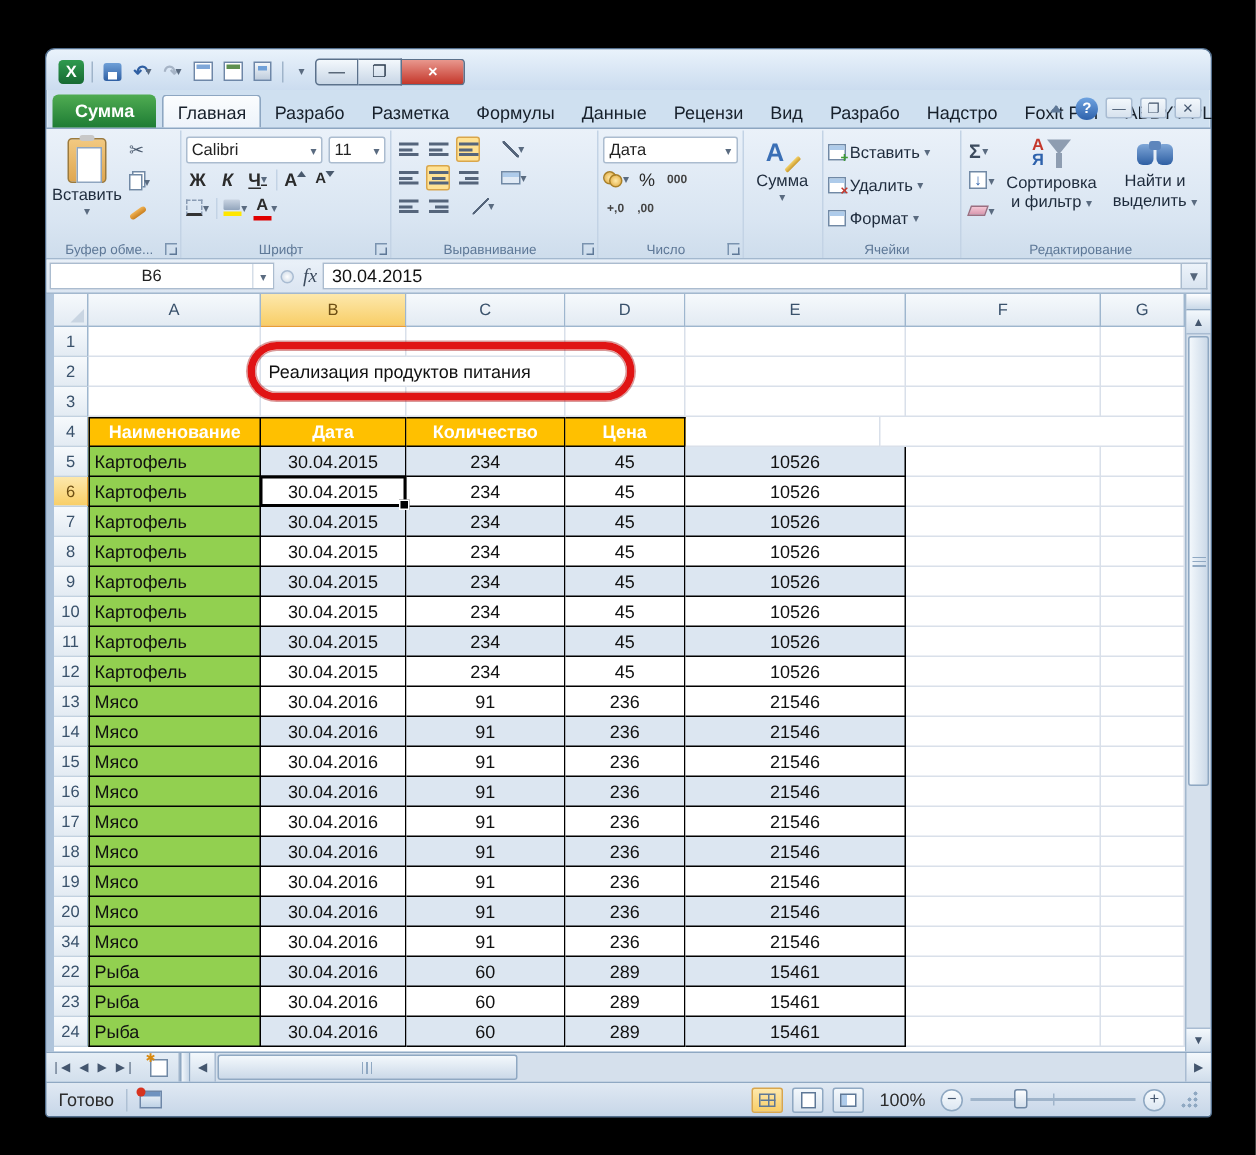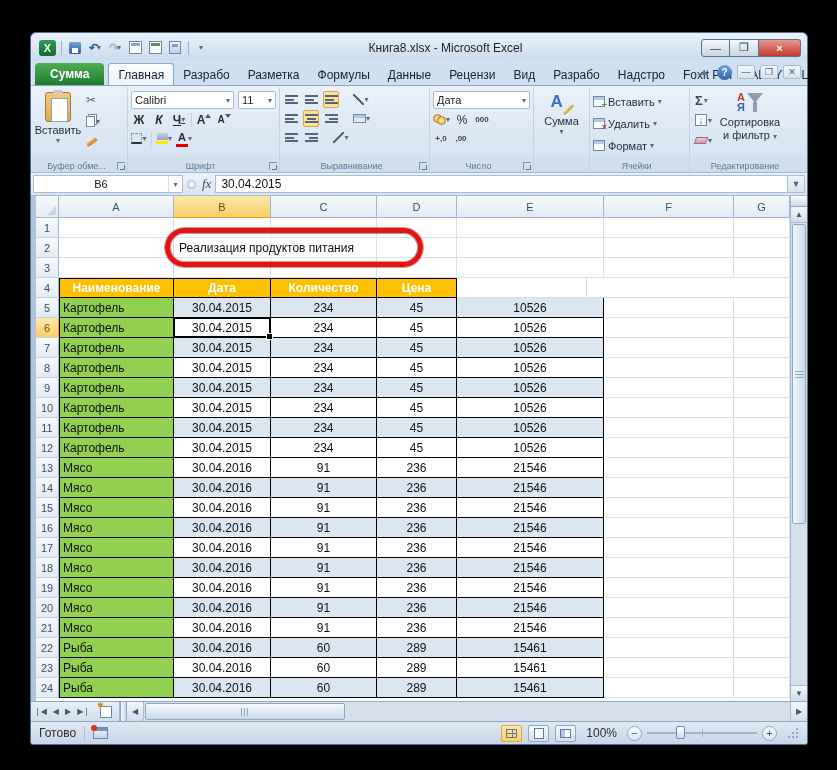--- a/index.html
+++ b/index.html
@@ -249,21 +249,20 @@
           <div class="qat-doc form"></div>
         </div>
       <div class="icn">
           <div class="qat-calc"></div>
         </div>
       <div class="qat-sep"></div>
       <div class="icn">
           <span class="mini-drop">▾</span>
         </div>
     </div>
-    <div class="title-text">Книга8.xlsx  -  Microsoft Excel</div>
     <div class="winbtns">
       <div class="winbtn min">—</div>
       <div class="winbtn res">❐</div>
       <div class="winbtn close">×</div>
     </div>
   </div>
 
   <div class="tabrow">
     <div style="display:flex;align-items:flex-end;">
         <div class="tab file"><span>Сумма</span></div>
@@ -509,20 +508,28 @@
       </div>
       <div class="bigbtn2">
         <div class="sortico">
           <span class="a">А</span>
             <span class="ya">Я</span>
           <div class="funnel"></div>
         </div>
         <span>Сортировка</span>
         <span><span>и фильтр</span> <span class="drop">▾</span></span>
       </div>
+      <div class="bigbtn2">
+        <div class="binoc">
+            <i></i>
+            <i></i>
+          </div>
+        <span>Найти и</span>
+        <span><span>выделить</span> <span class="drop">▾</span></span>
+      </div>
       <div class="glabel">Редактирование</div>
     </div>
   </div>
 
   <div class="fbar">
     <div class="namebox">
       <span class="nb-text">B6</span>
       <span class="nb-drop drop">▾</span>
     </div>
     <div class="fx-zone">
@@ -741,21 +748,21 @@
             <div class="row-hdr">20</div>
             <div class="cell name" style="width: 115px; flex-basis: 115px;">Мясо</div>
             <div class="cell band" style="width: 97px; flex-basis: 97px;">30.04.2016</div>
             <div class="cell band" style="width: 106px; flex-basis: 106px;">91</div>
             <div class="cell band" style="width: 80px; flex-basis: 80px;">236</div>
             <div class="cell band" style="width: 147px; flex-basis: 147px;">21546</div>
             <div class="cell" style="width: 130px; flex-basis: 130px;"></div>
             <div class="cell flex" style="width: 40px; flex-basis: 40px;"></div>
           </div>
           <div class="grid-row">
-            <div class="row-hdr">21</div>
+            <div class="row-hdr">34</div>
             <div class="cell name" style="width: 115px; flex-basis: 115px;">Мясо</div>
             <div class="cell plain" style="width: 97px; flex-basis: 97px;">30.04.2016</div>
             <div class="cell plain" style="width: 106px; flex-basis: 106px;">91</div>
             <div class="cell plain" style="width: 80px; flex-basis: 80px;">236</div>
             <div class="cell plain" style="width: 147px; flex-basis: 147px;">21546</div>
             <div class="cell" style="width: 130px; flex-basis: 130px;"></div>
             <div class="cell flex" style="width: 40px; flex-basis: 40px;"></div>
           </div>
           <div class="grid-row">
             <div class="row-hdr">22</div>

